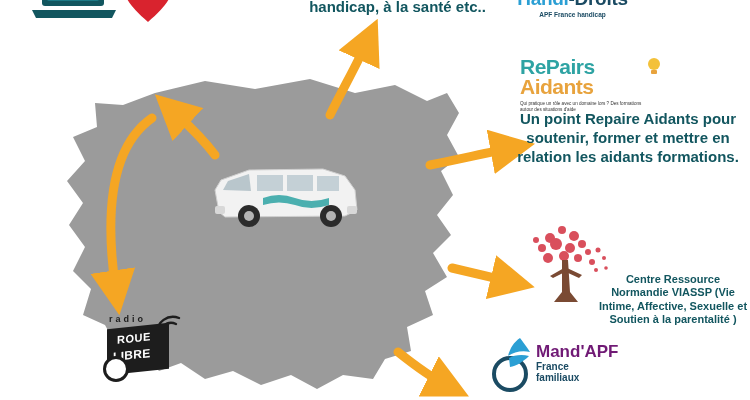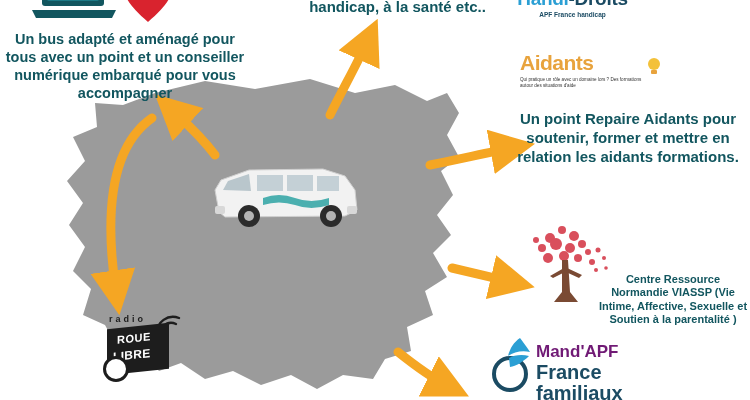--- a/index.html
+++ b/index.html
@@ -48,21 +48,21 @@
   .rl-txt1{position:absolute;left:22px;top:20px;color:#fff;font-size:11px;font-weight:bold;letter-spacing:0.5px;transform:skewY(-6deg);}
   .rl-txt2{position:absolute;left:18px;top:36px;color:#fff;font-size:12px;font-weight:bold;letter-spacing:0.3px;transform:skewY(-6deg);}
   .rl-radio{position:absolute;left:14px;top:2px;font-size:9px;color:#1d1d1d;font-weight:bold;letter-spacing:3px;}
   .rl-circ{position:absolute;left:8px;top:44px;width:20px;height:20px;border:3px solid #1d1d1d;border-radius:50%;background:#fff;}
   .rl-wifi{position:absolute;left:58px;top:0px;}
 
   
   .mandapf{left:492px;top:336px;width:150px;height:62px;}
   .ma-text{position:absolute;left:44px;top:6px;}
   .ma-1{font-size:17px;font-weight:bold;color:#701a75;}
-  .ma-2{font-size:20px;font-weight:bold;color:#1b4b63;line-height:1.05;}
+  .ma-2{font-size:10px;font-weight:bold;color:#1b4b63;line-height:1.05;}
 
   
   .tree{left:520px;top:220px;width:95px;height:90px;}
 
   
   .laptop{left:28px;top:-34px;width:92px;height:56px;}
   .heart{left:122px;top:-26px;width:52px;height:50px;}
 </style>
 </head>
 <body>
@@ -130,37 +130,37 @@
       <rect x="19" y="5" width="52" height="30" rx="2" fill="#1d7a86"></rect>
       <path d="M4,44 L88,44 L84,52 L8,52 Z" fill="#12565f"></path>
     </svg>
   </div>
   <div class="abs heart">
     <svg width="52" height="50" viewBox="0 0 52 50" xmlns="http://www.w3.org/2000/svg">
       <path fill="#d9232e" d="M26,48 C10,34 2,24 2,14 C2,6 8,1 14,1 C19,1 23,4 26,9 C29,4 33,1 38,1 C44,1 50,6 50,14 C50,24 42,34 26,48 Z"></path>
     </svg>
   </div>
 
-  <div class="abs txt t-bus">Un bus adapté et aménagé pour tous avec un point et un conseiller numérique embarqué pour vous accompagner</div>
   <div class="abs txt t-top">handicap, à la santé etc..</div>
   <div class="abs txt t-repairs">Un point Repaire Aidants pour soutenir, former et mettre en relation les aidants formations.</div>
   <div class="abs txt t-viassp">Centre Ressource Normandie VIASSP (Vie Intime, Affective, Sexuelle et Soutien à la parentalité )</div>
 
   <div class="logo handidroits">
     <div class="hd-main"><span class="hd-blue">Handi</span><span>-</span><span>Droits</span></div>
     <div class="hd-sub">APF France handicap</div>
   </div>
 
   <div class="logo repairs">
     <div class="bulb">
       <svg width="16" height="20" viewBox="0 0 16 20" xmlns="http://www.w3.org/2000/svg">
         <circle cx="8" cy="7" r="6" fill="#f3c13a"></circle>
         <rect x="5" y="13" width="6" height="4" rx="1" fill="#e8a33d"></rect>
       </svg>
     </div>
+    <div class="rp1"><span class="rp-teal">RePairs</span></div>
     <div class="rp2">Aidants</div>
     <div class="rp-sub">Qui pratique un rôle avec un domaine lors ? Des formations autour des situations d'aide</div>
   </div>
 
   <div class="abs tree">
     <svg width="95" height="90" viewBox="0 0 95 90" xmlns="http://www.w3.org/2000/svg">
       <g fill="#d94f5c">
         <circle cx="30" cy="18" r="5"></circle>
           <circle cx="42" cy="10" r="4"></circle>
           <circle cx="54" cy="16" r="5"></circle>

